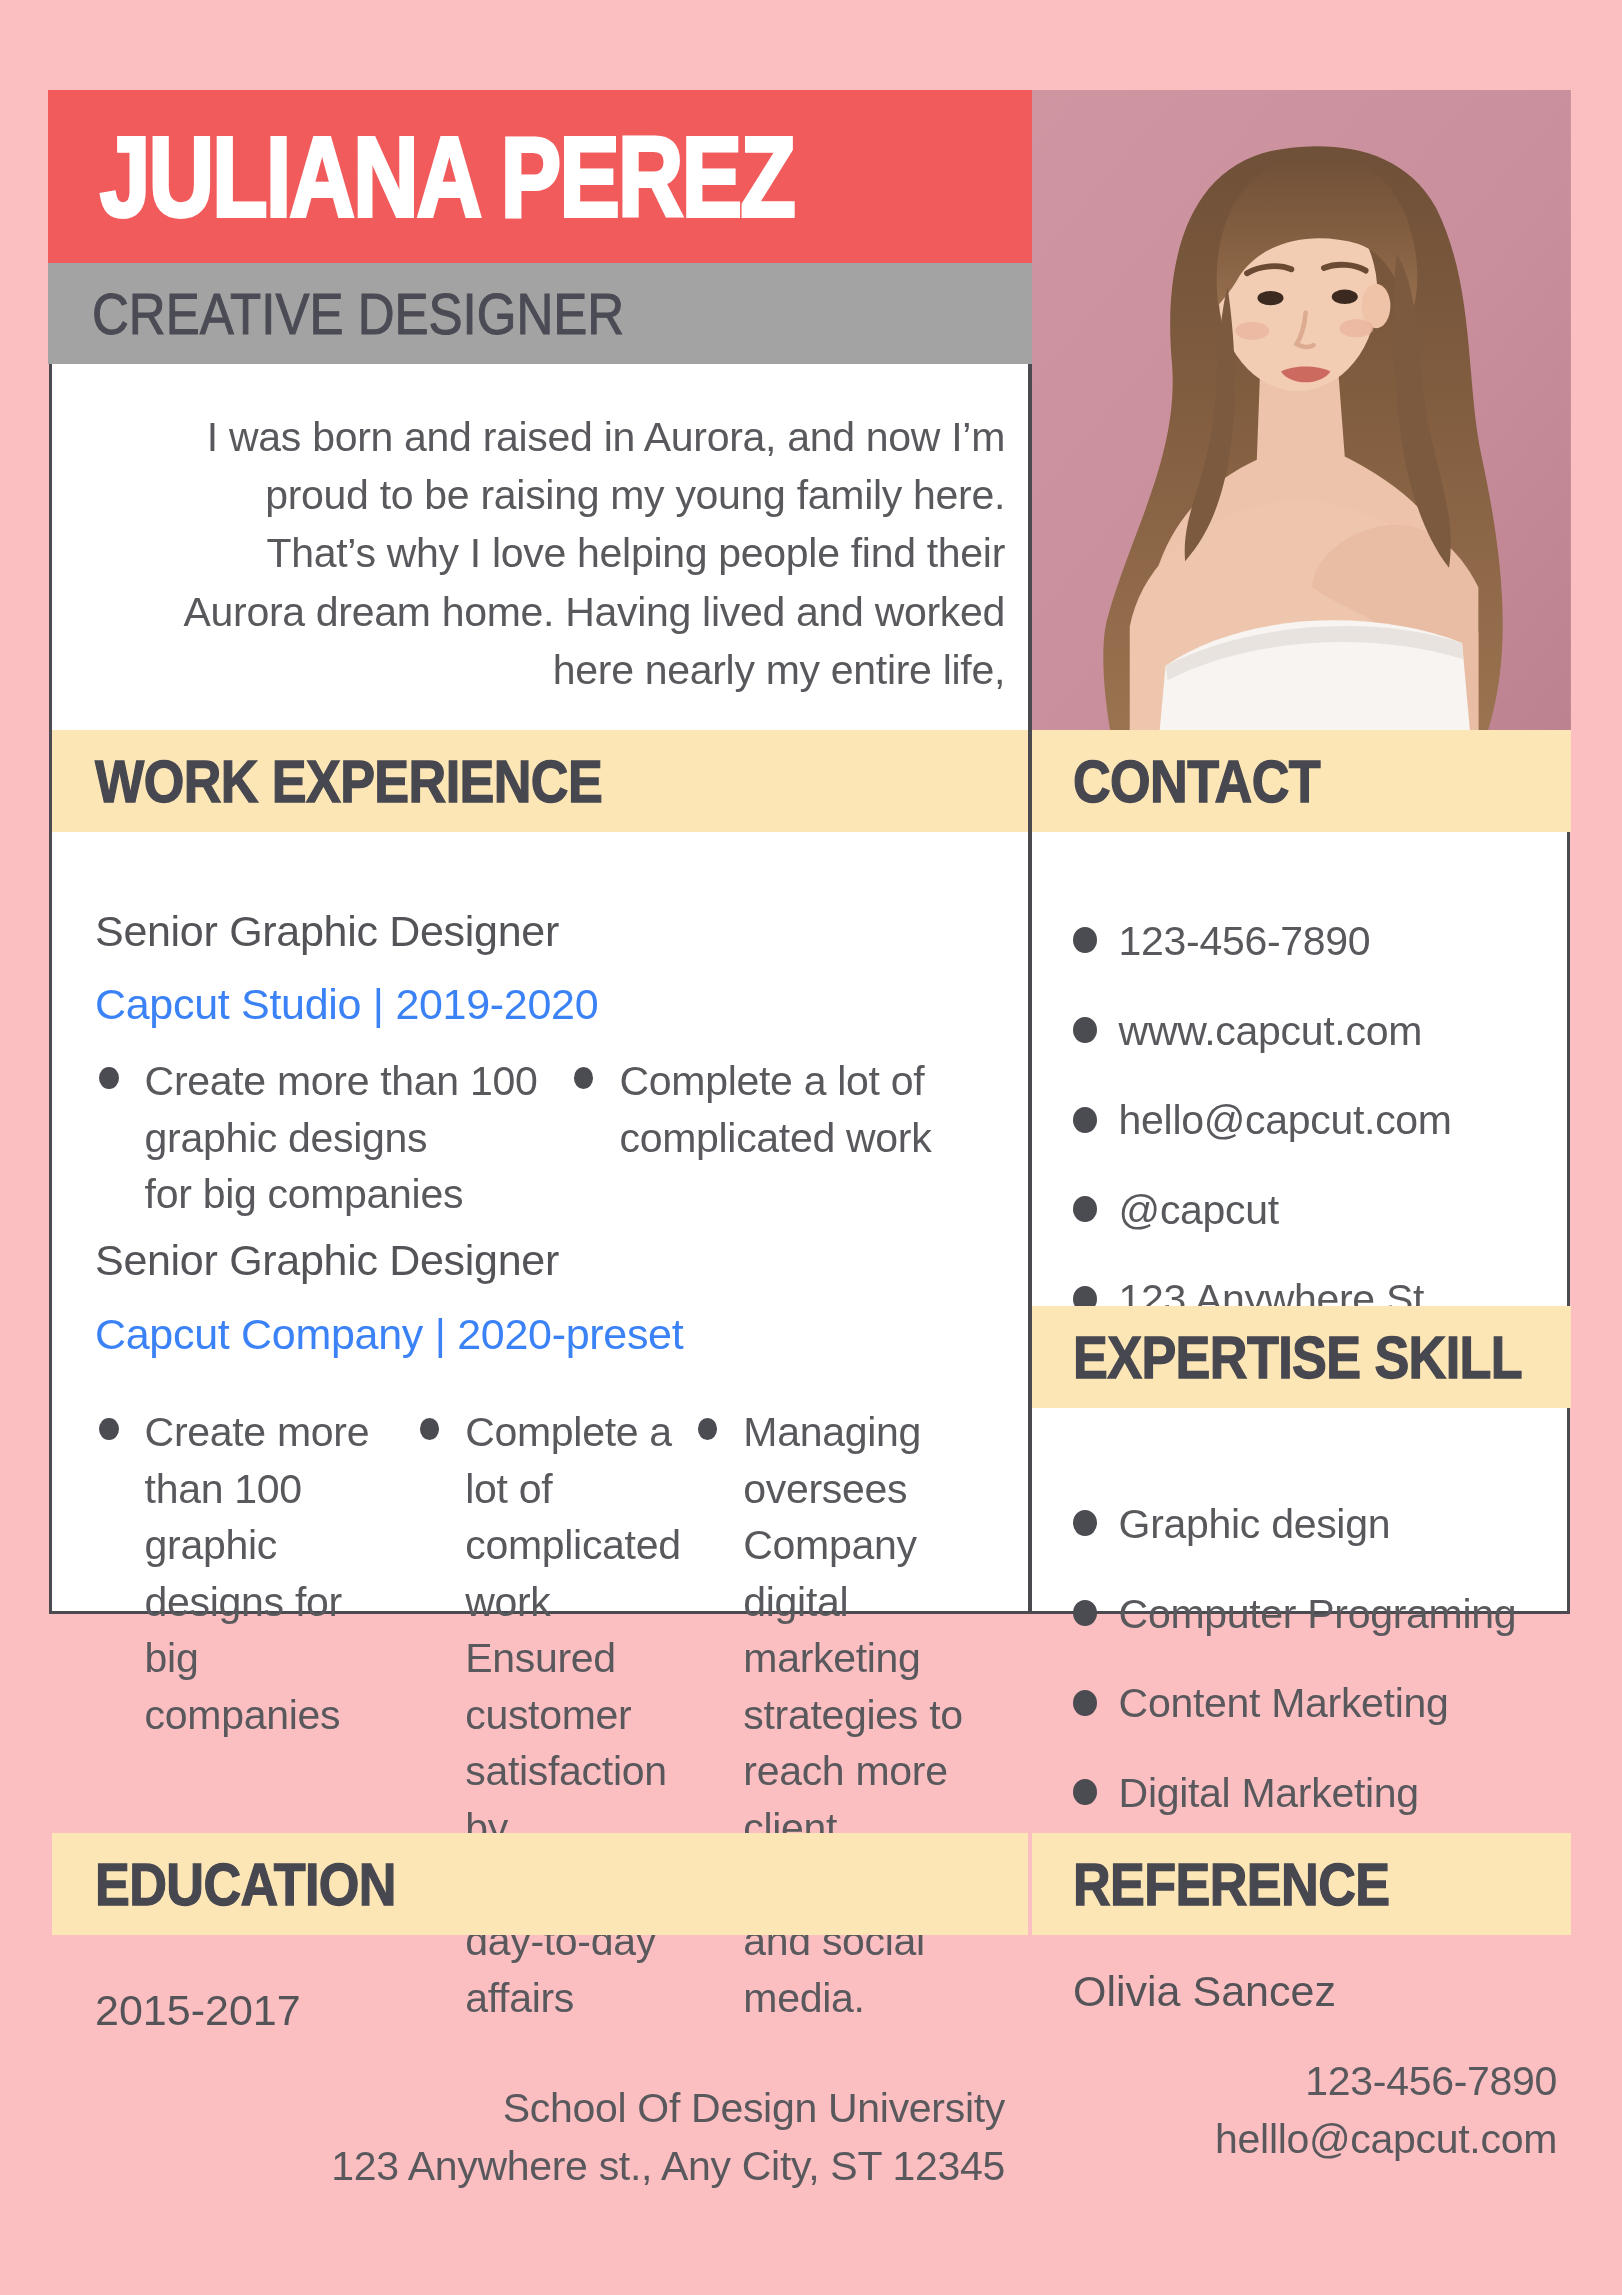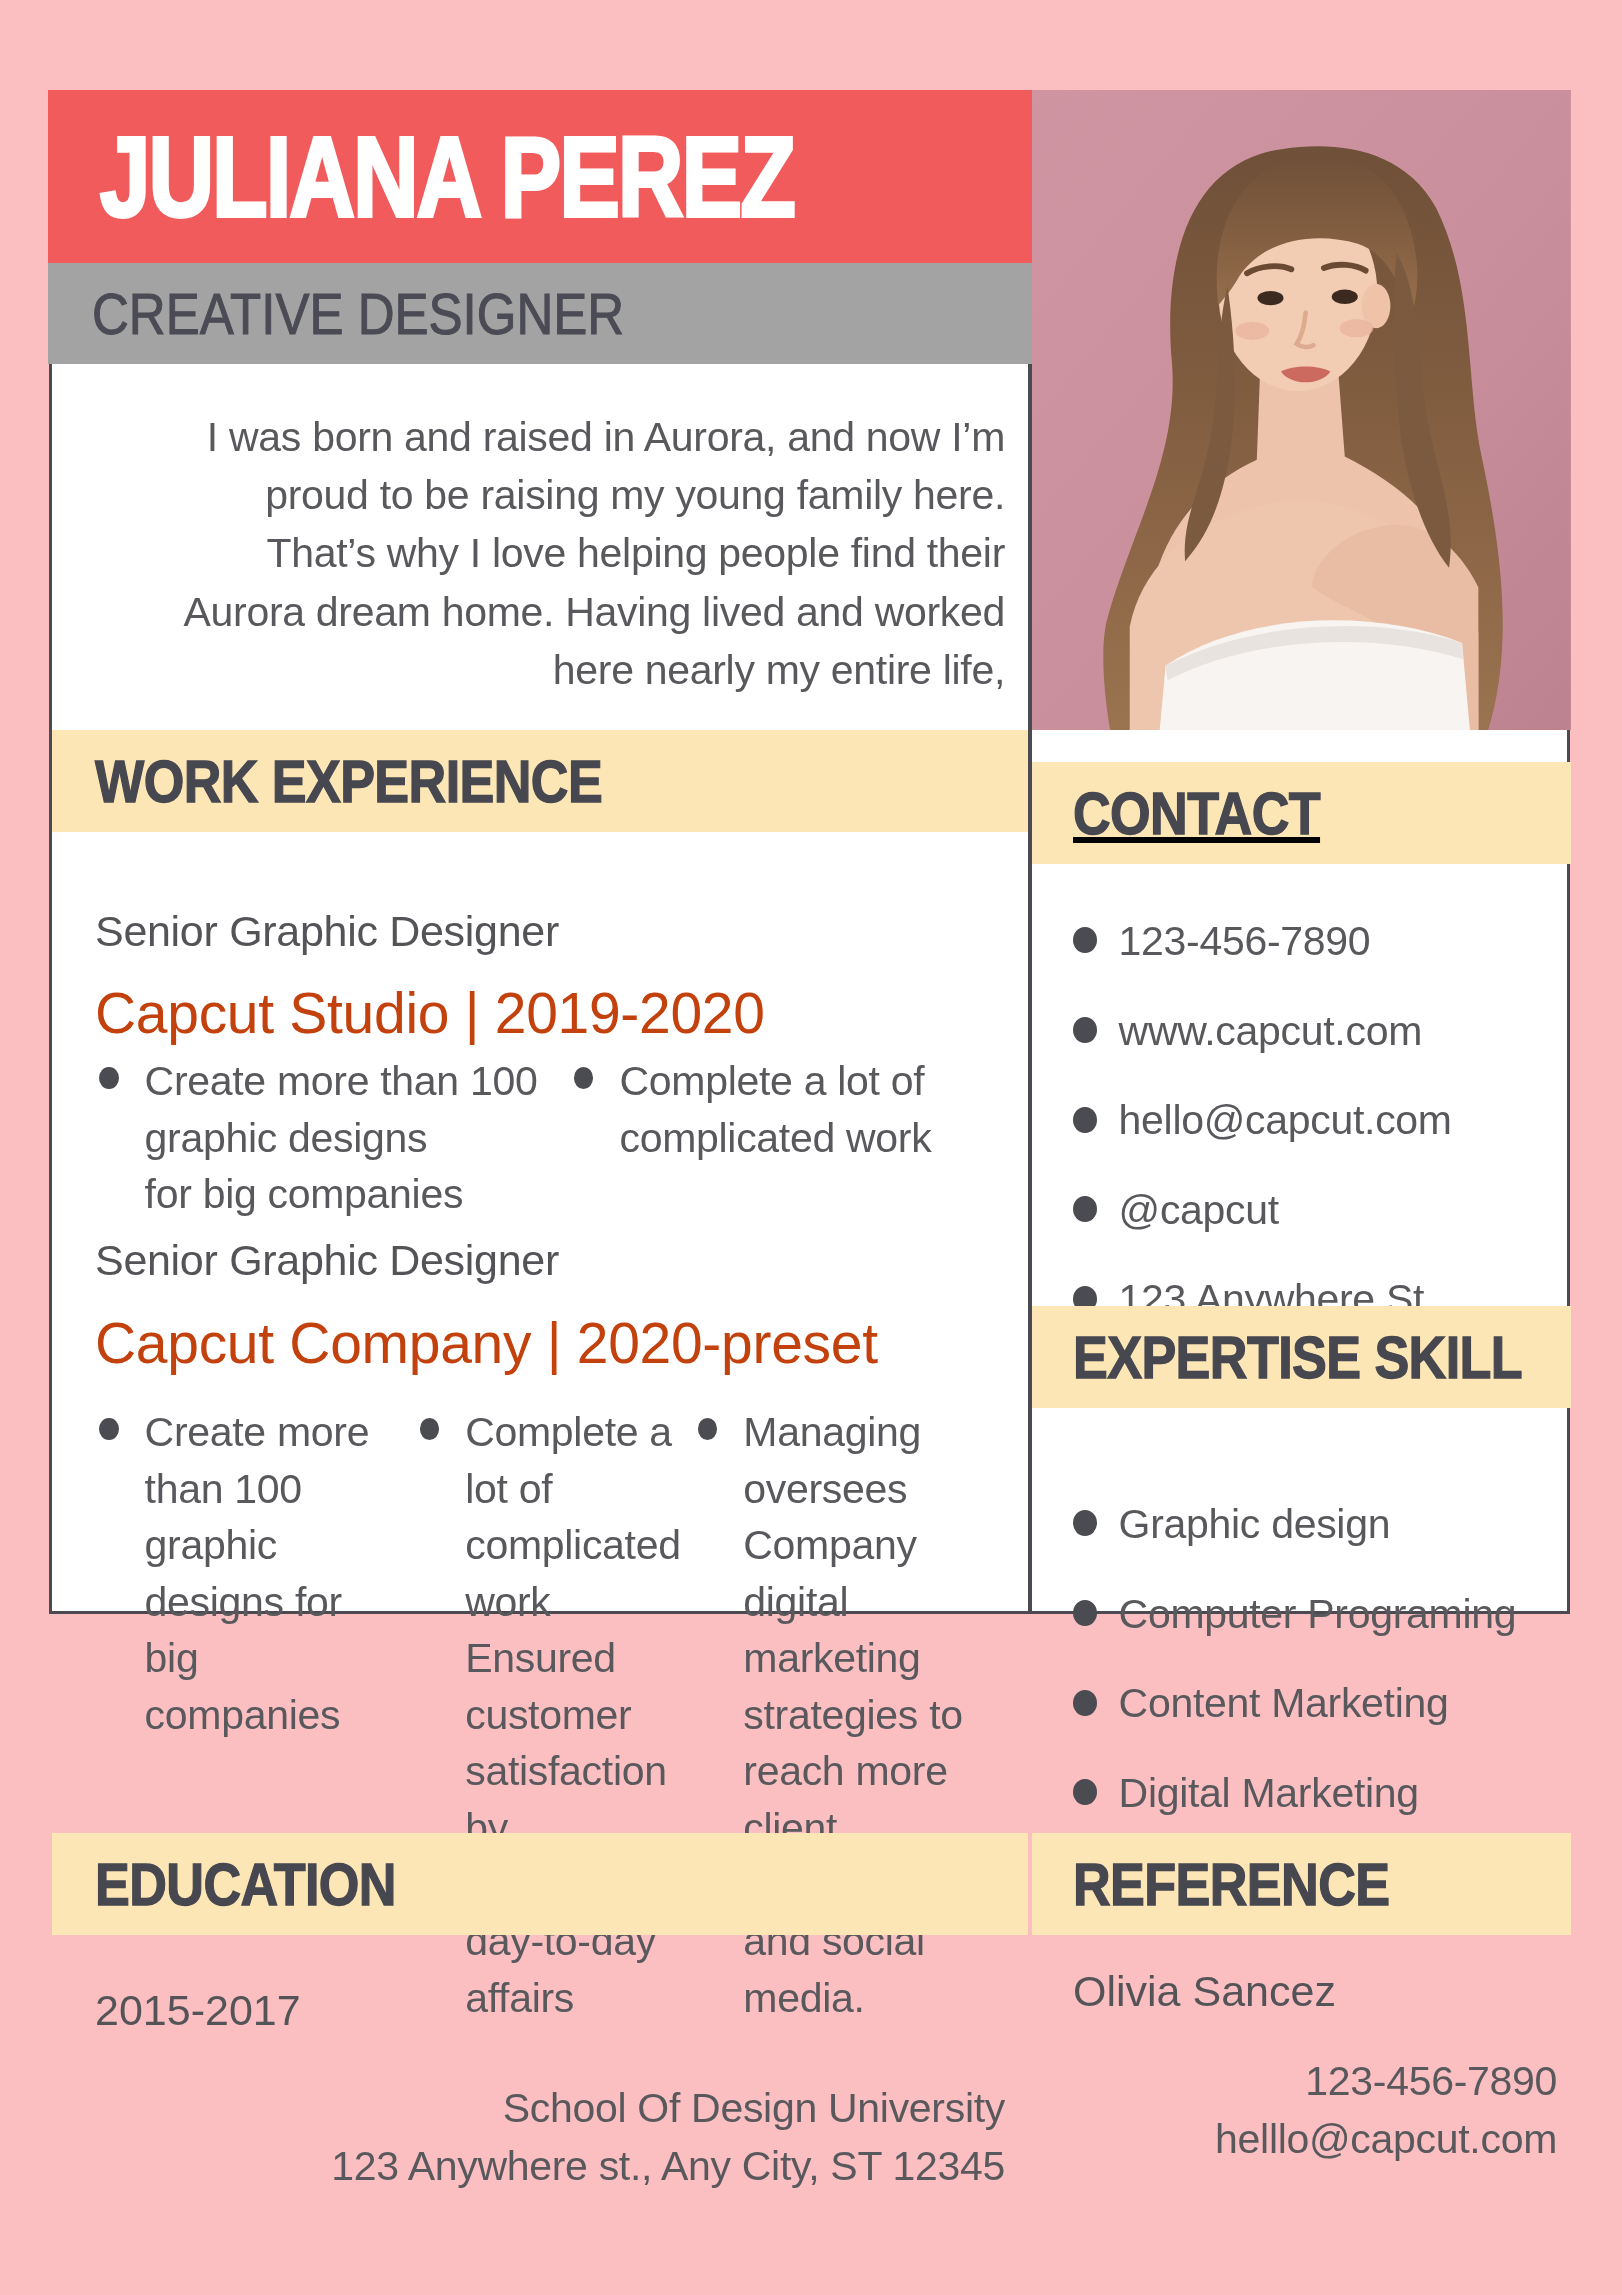--- a/index.html
+++ b/index.html
@@ -50,21 +50,21 @@
     transform:scaleX(0.87); transform-origin:left center;
   }
   .divider {
     position:absolute; left:976px; top:274px; bottom:0; width:3.9px;
     background:#4a4a50;
   }
   
   .bio { position:absolute; left:43px; top:318px; width:910px; }
   .band-left { left:0; width:976px; padding-left:43px; }
   .role  { position:absolute; left:43px; color:#545458; font-size:43px; letter-spacing:-0.3px; }
-  .company { position:absolute; left:43px; color:#c2410c; font-size:57px; letter-spacing:-0.3px; }
+  .company { position:absolute; left:43px; color:#3b82f6; font-size:43px; letter-spacing:-0.3px; }
   .bullets { position:absolute; left:47px; width:896px; display:flex; flex-direction:row; gap:17px; }
   .bullet { display:flex; gap:26px; }
   .dot {
     flex:0 0 auto; width:19.6px; height:22px; border-radius:50%;
     background:#4b4b52; margin-top:14.4px;
   }
   .bullet-text { color:#59595d; font-size:41px; line-height:1.38; letter-spacing:-0.3px; }
   
   .photo {
     position:absolute; left:980px; right:-3.9px; top:0; height:640px; overflow:hidden;
@@ -150,21 +150,21 @@
       <ellipse cx="338" cy="368" rx="26" ry="14" fill="#eab29a" opacity="0.7"></ellipse>
       <ellipse cx="498" cy="364" rx="26" ry="14" fill="#eab29a" opacity="0.7"></ellipse>
     </svg>
   </div>
 
   <div class="divider"></div>
 
   <div class="section-band band-left" style="top:640px;">
     <div class="section-heading">WORK EXPERIENCE</div>
   </div>
-  <div class="section-band band-right" style="top:672px;text-decoration:underline;">
+  <div class="section-band band-right" style="top:640px;">
     <div class="section-heading">CONTACT</div>
   </div>
 
   <div class="role" style="top:817px;">Senior Graphic Designer</div>
   <div class="company" style="top:890px;">Capcut Studio | 2019-2020</div>
   <div class="bullets" style="top:963px;">
     <div class="bullet">
       <span class="dot"></span>
       <span class="bullet-text pre">Create more than 100 graphic designs
 for big companies</span>

